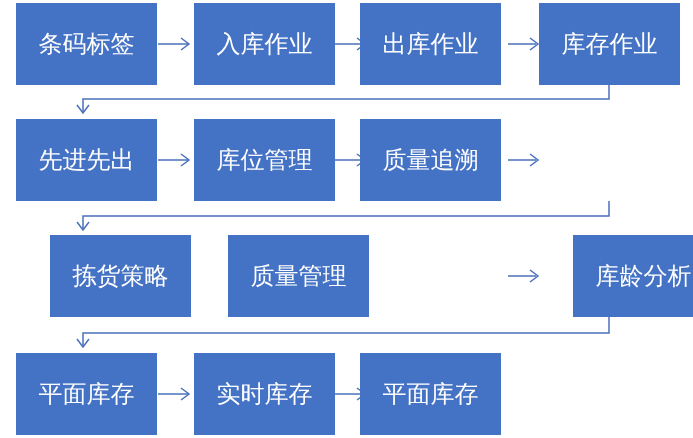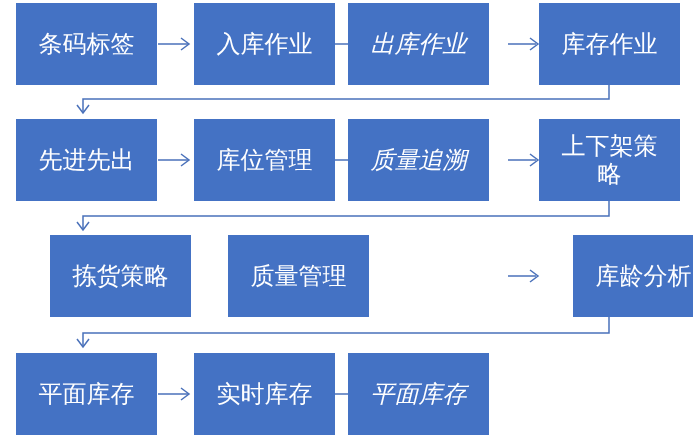--- a/index.html
+++ b/index.html
@@ -7,21 +7,21 @@
   .canvas{position:relative;width:693px;height:438px;background:var(--bg,#fff);overflow:hidden;}
   .box{
     position:absolute;width:141px;height:82px;
     background:var(--box-fill,#4472C4);
     color:var(--box-text,#ffffff);
     display:flex;align-items:center;justify-content:center;
     text-align:center;font-size:24px;line-height:1.18;
     padding:0 14px;box-sizing:border-box;
     word-break:break-all;
   }
-  .c0{left:16px;}.c1{left:194px;}.c2{left:348px;font-style:italic;}.c3{left:539px;}
+  .c0{left:16px;}.c1{left:194px;}.c2{left:360px;}.c3{left:539px;text-align:right;}
   .r0{top:3px;}.r1{top:119px;}.r2{top:235px;margin-left:34px;}.r3{top:353px;}
   svg.connectors{position:absolute;left:0;top:0;pointer-events:none;}
   svg.connectors *{stroke:var(--connector,#4a71ba);stroke-width:1.5;fill:none;}
 </style>
 </head>
 <body>
 
 <div class="canvas">
 
   <svg class="connectors" width="693" height="438" viewBox="0 0 693 438">
@@ -91,21 +91,20 @@
   </svg>
 
   <div class="box r0 c0">条码标签</div>
   <div class="box r0 c1">入库作业</div>
   <div class="box r0 c2">出库作业</div>
   <div class="box r0 c3">库存作业</div>
 
   <div class="box r1 c0">先进先出</div>
   <div class="box r1 c1">库位管理</div>
   <div class="box r1 c2">质量追溯</div>
-  <div class="box r1 c3">上下架策略</div>
 
   <div class="box r2 c0">拣货策略</div>
   <div class="box r2 c1">质量管理</div>
   <div class="box r2 c3">库龄分析</div>
 
   <div class="box r3 c0">平面库存</div>
   <div class="box r3 c1">实时库存</div>
   <div class="box r3 c2">平面库存</div>
 
 </div>

